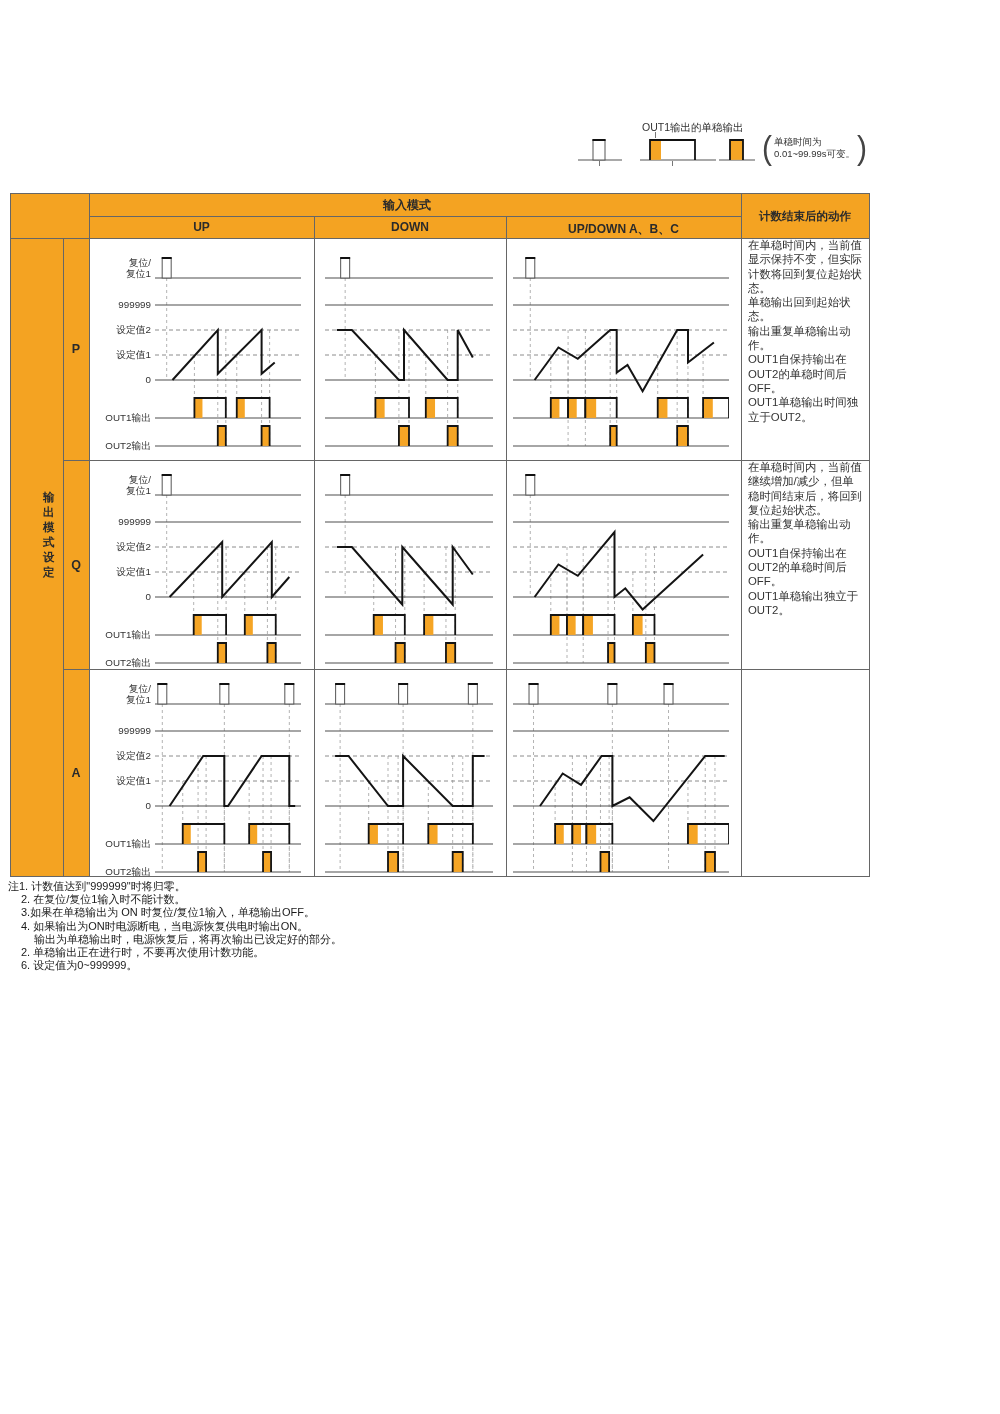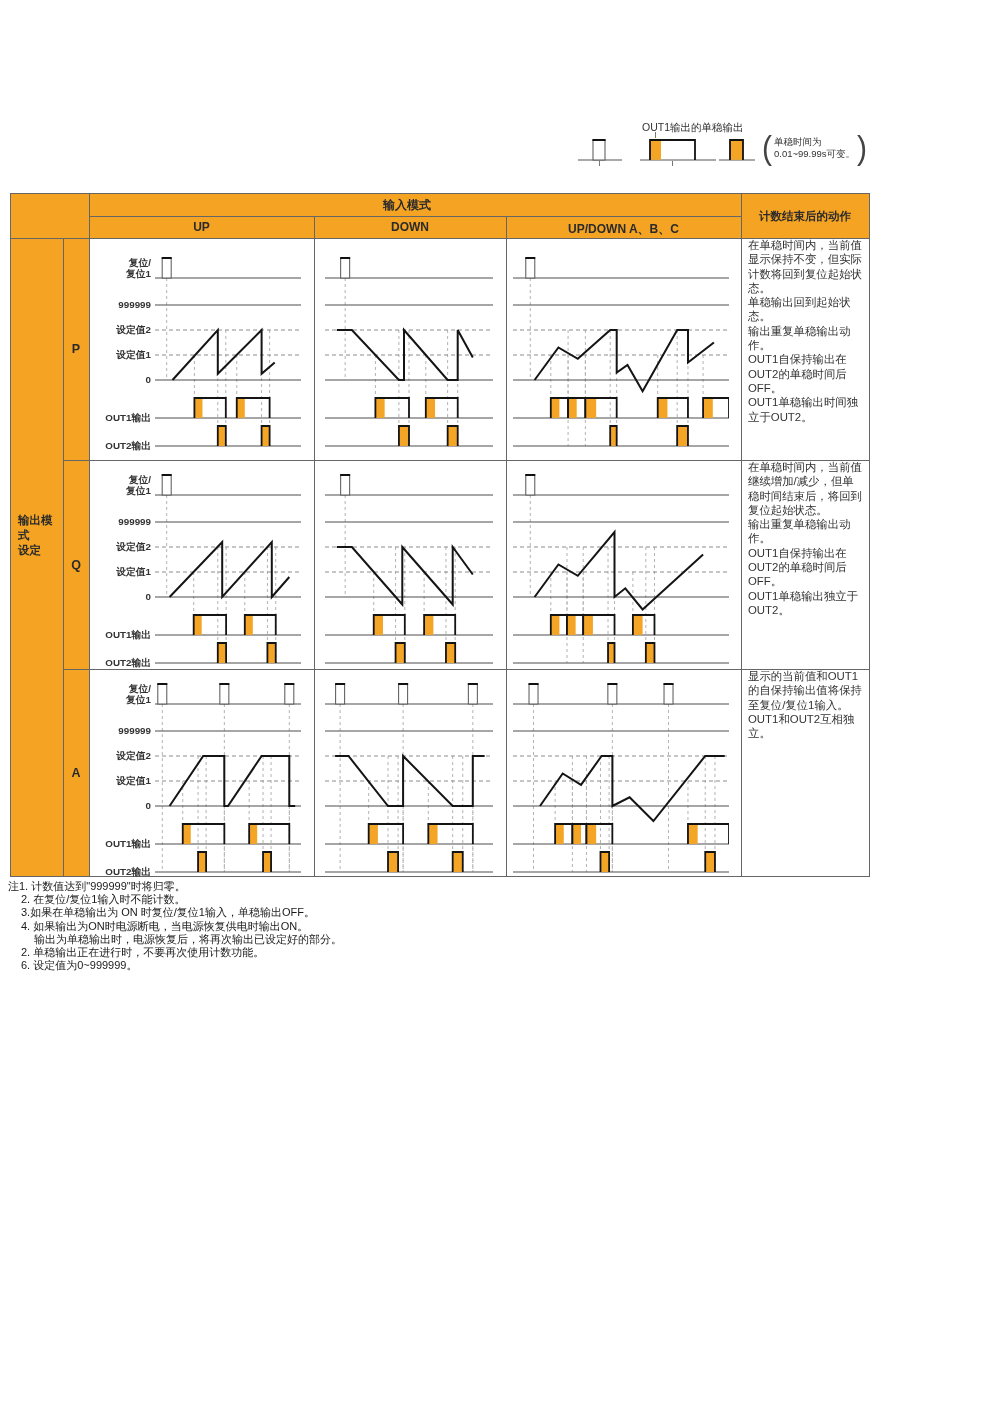--- a/index.html
+++ b/index.html
@@ -15,22 +15,22 @@
   #paren-note .ptxt{font-size:9.5px;line-height:12.5px;padding:0 2px;white-space:pre-line;}
   
   #tbl{position:absolute;left:10px;top:193px;width:858px;height:682px;border:1px solid #666;box-sizing:content-box;background:#fff;}
   .org{position:absolute;background:#F4A322;}
   .gl{position:absolute;background:#666;}
   .hcell{position:absolute;display:flex;align-items:center;justify-content:center;
          font-weight:bold;font-size:12px;color:#2b2b2b;}
   .modecell{position:absolute;left:52px;width:26px;display:flex;align-items:center;justify-content:center;
             font-weight:bold;font-size:12.5px;color:#2b2b2b;}
   #c0label{position:absolute;left:0;top:0;width:52px;height:682px;display:flex;align-items:center;}
-  #c0label span{font-weight:bold;font-size:11.5px;line-height:15px;white-space:pre-line;padding-left:7px;color:#2b2b2b;}
-  .dcell{position:absolute;font-weight:bold;}
+  #c0label span{font-weight:bold;font-size:11.5px;line-height:15px;white-space:pre-line;padding-left:7px;color:#2b2b2b;margin-left:25px;}
+  .dcell{position:absolute;}
   .lblcol{position:absolute;left:0;width:64px;height:200px;}
   .dlbl{position:absolute;right:2px;transform:translateY(-50%);font-size:9.8px;color:#333;
         white-space:pre-line;text-align:right;line-height:10.5px;}
   .dsvg{position:absolute;}
   .acell{position:absolute;left:730px;width:128px;display:flex;align-items:flex-start;}
   .acell p{margin:0;padding:0 5px 0 7px;font-size:11.4px;line-height:14.3px;color:#333;white-space:pre-line;}
   
   #notes{position:absolute;left:8px;top:880px;font-size:11px;line-height:13.2px;color:#1a1a1a;}
   .noteline{white-space:nowrap;}
 </style>
@@ -452,24 +452,20 @@
           <rect x="73.44000000000001" y="150.9" width="9.719999999999997" height="19" fill="#F5A525"></rect>
           <polyline points="73.44000000000001,170 73.44000000000001,150 99.36,150 99.36,170" fill="none" stroke="#141414" stroke-width="1.8"></polyline>
           <rect x="174.96" y="150.9" width="9.719999999999985" height="19" fill="#F5A525"></rect>
           <polyline points="174.96,170 174.96,150 216,150 216,170" fill="none" stroke="#141414" stroke-width="1.8"></polyline>
           <rect x="87.48" y="178.9" width="8.639999999999995" height="19" fill="#F5A525"></rect>
           <polyline points="87.48,198 87.48,178 96.12,178 96.12,198" fill="none" stroke="#141414" stroke-width="1.8"></polyline>
           <rect x="192.24" y="178.9" width="9.72000000000001" height="19" fill="#F5A525"></rect>
           <polyline points="192.24,198 192.24,178 201.96,178 201.96,198" fill="none" stroke="#141414" stroke-width="1.8"></polyline>
         </svg>
     </div>
-    <div class="acell" style="top:475px;height:207px;">
-        <p>显示的当前值和OUT1的自保持输出值将保持至复位/复位1输入。
-OUT1和OUT2互相独立。</p>
-      </div>
   </div>
 
   <div id="notes">
       <div class="noteline" style="padding-left: 0px;">注1. 计数值达到"999999"时将归零。</div>
       <div class="noteline" style="padding-left: 13px;">2. 在复位/复位1输入时不能计数。</div>
       <div class="noteline" style="padding-left: 13px;">3.如果在单稳输出为 ON 时复位/复位1输入，单稳输出OFF。</div>
       <div class="noteline" style="padding-left: 13px;">4. 如果输出为ON时电源断电，当电源恢复供电时输出ON。</div>
       <div class="noteline" style="padding-left: 26px;">输出为单稳输出时，电源恢复后，将再次输出已设定好的部分。</div>
       <div class="noteline" style="padding-left: 13px;">2. 单稳输出正在进行时，不要再次使用计数功能。</div>
       <div class="noteline" style="padding-left: 13px;">6. 设定值为0~999999。</div>

